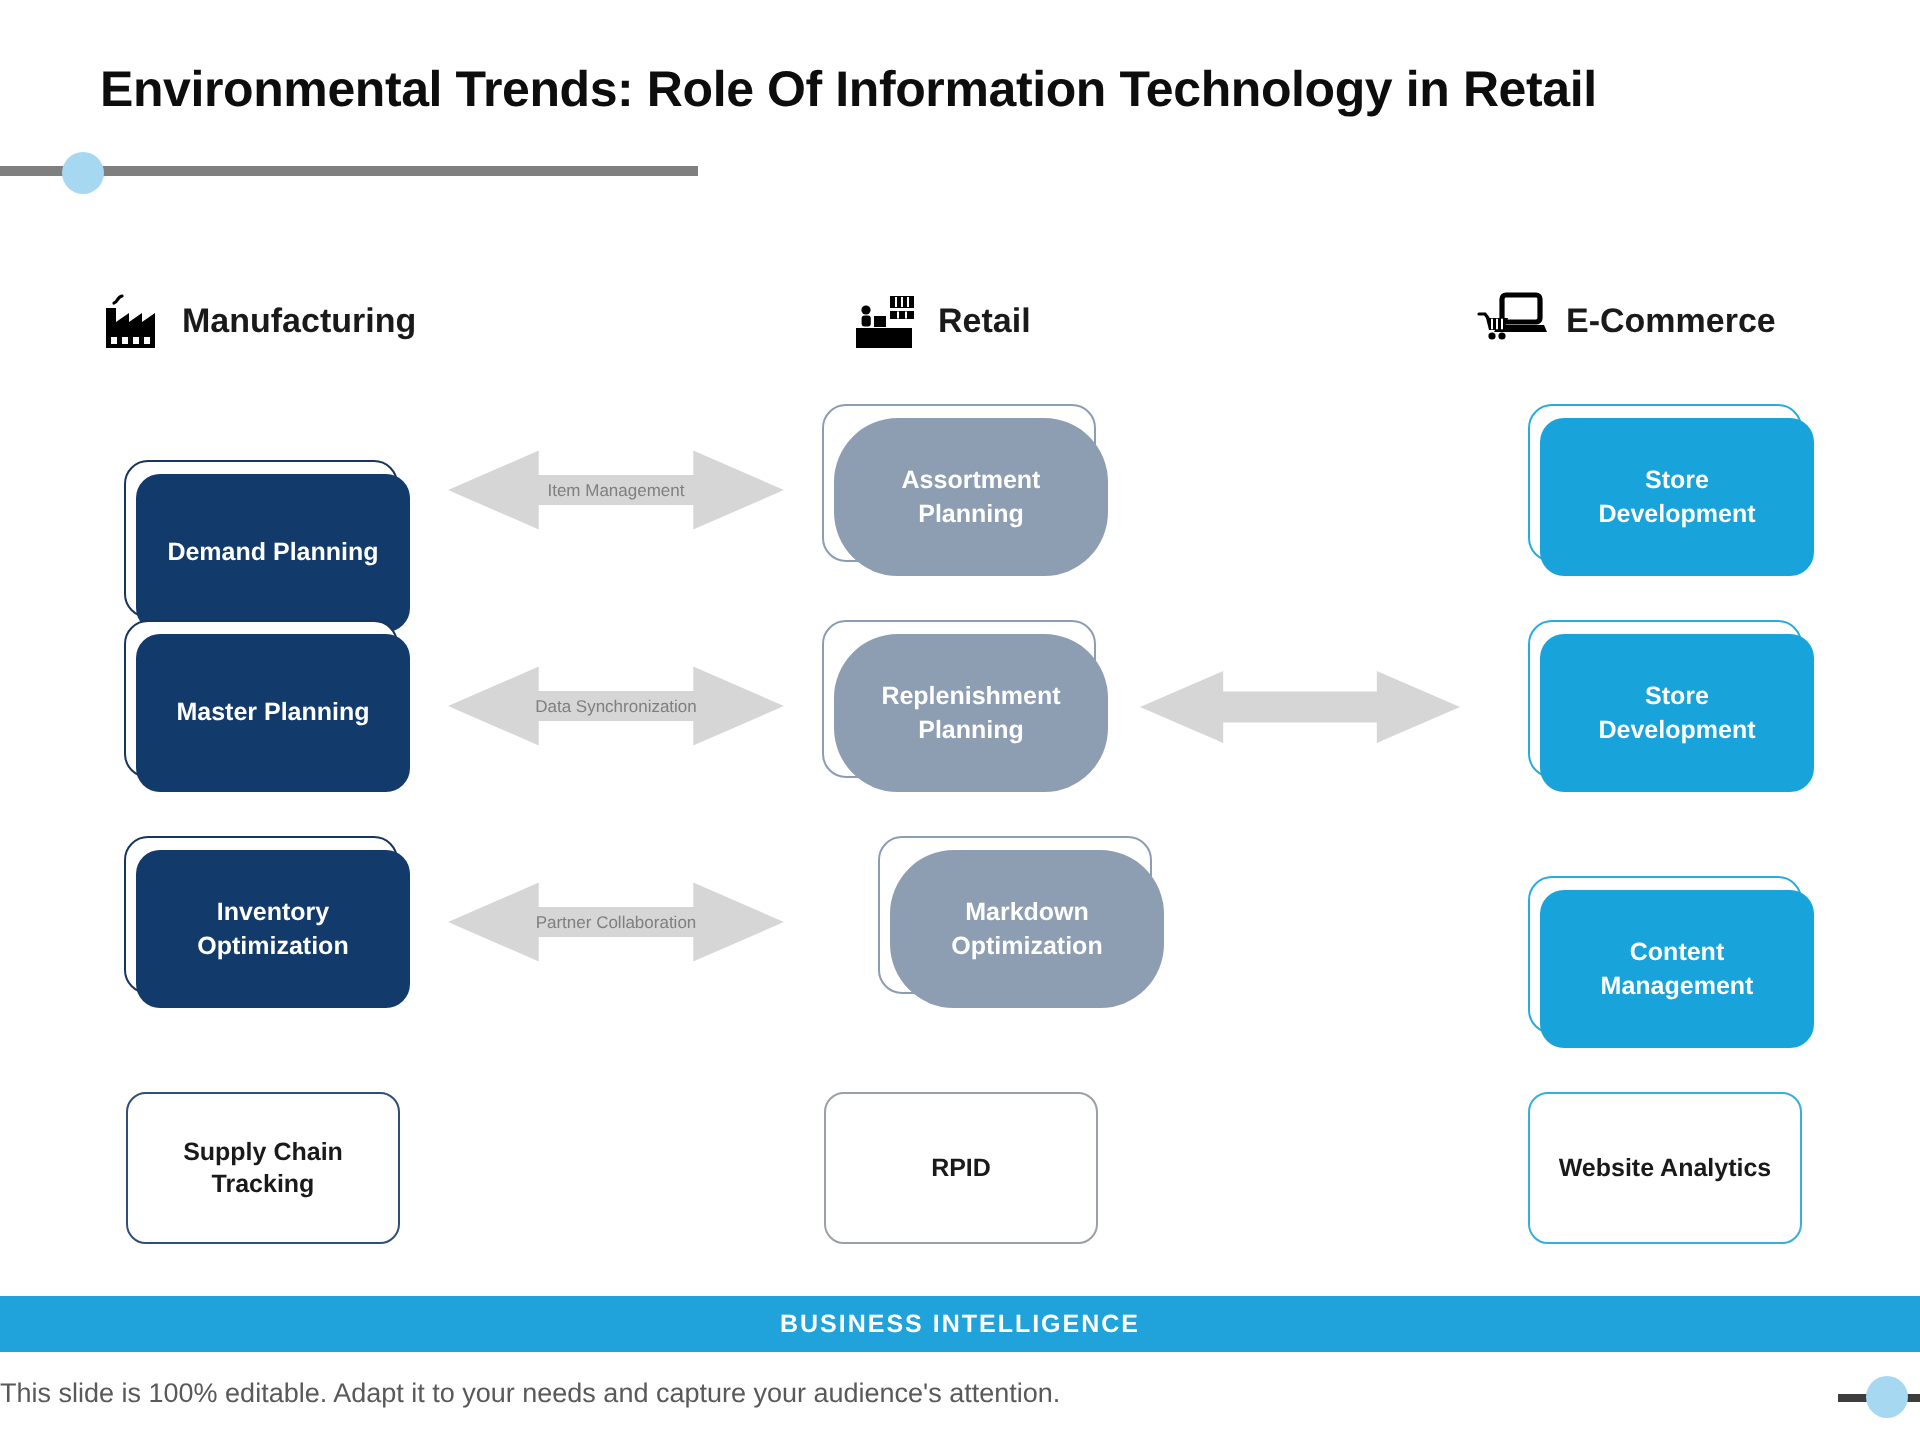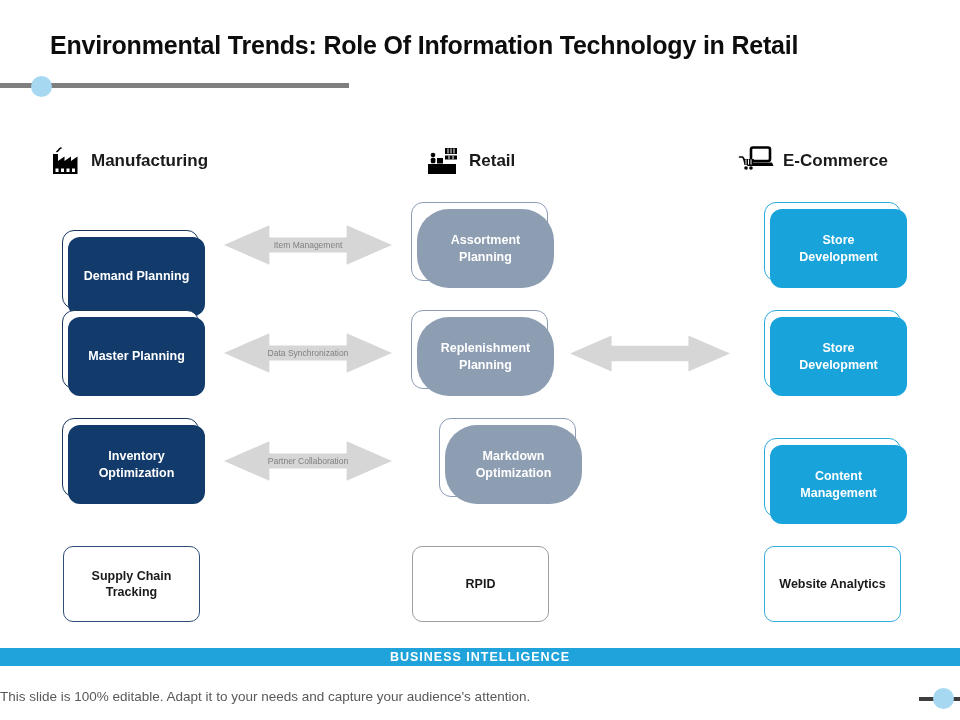--- a/index.html
+++ b/index.html
@@ -61,21 +61,21 @@
     position:absolute;inset:0;display:flex;align-items:center;justify-content:center;
     font-size:8.5px;color:#7f7f7f;white-space:nowrap;
   }
   .bigarrow{
     position:absolute;left:570px;top:333px;width:160px;height:41px;background:var(--arrow);
     clip-path:polygon(0 50%,26% 6%,26% 31%,74% 31%,74% 6%,100% 50%,74% 94%,74% 69%,26% 69%,26% 94%);
   }
 
   
   .banner{
-    position:absolute;left:0;top:648px;width:960px;height:18px;background:var(--banner-bg);
+    position:absolute;left:0;top:648px;width:960px;height:28px;background:var(--banner-bg);
     display:flex;align-items:center;justify-content:center;
     color:#fff;font-weight:700;font-size:12.5px;letter-spacing:1px;
   }
   .footer-note{
     position:absolute;left:0;top:689px;width:960px;text-align:left;
     font-size:13.5px;color:var(--footer-text);
   }
 </style>
 </head>
 <body>

